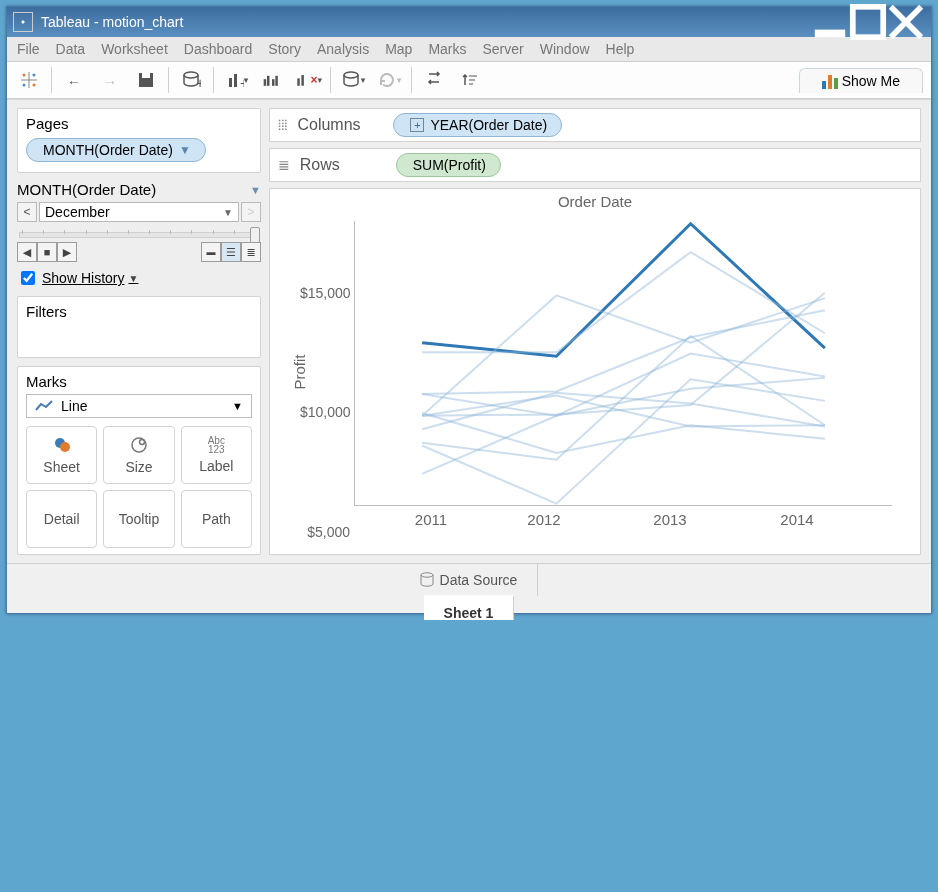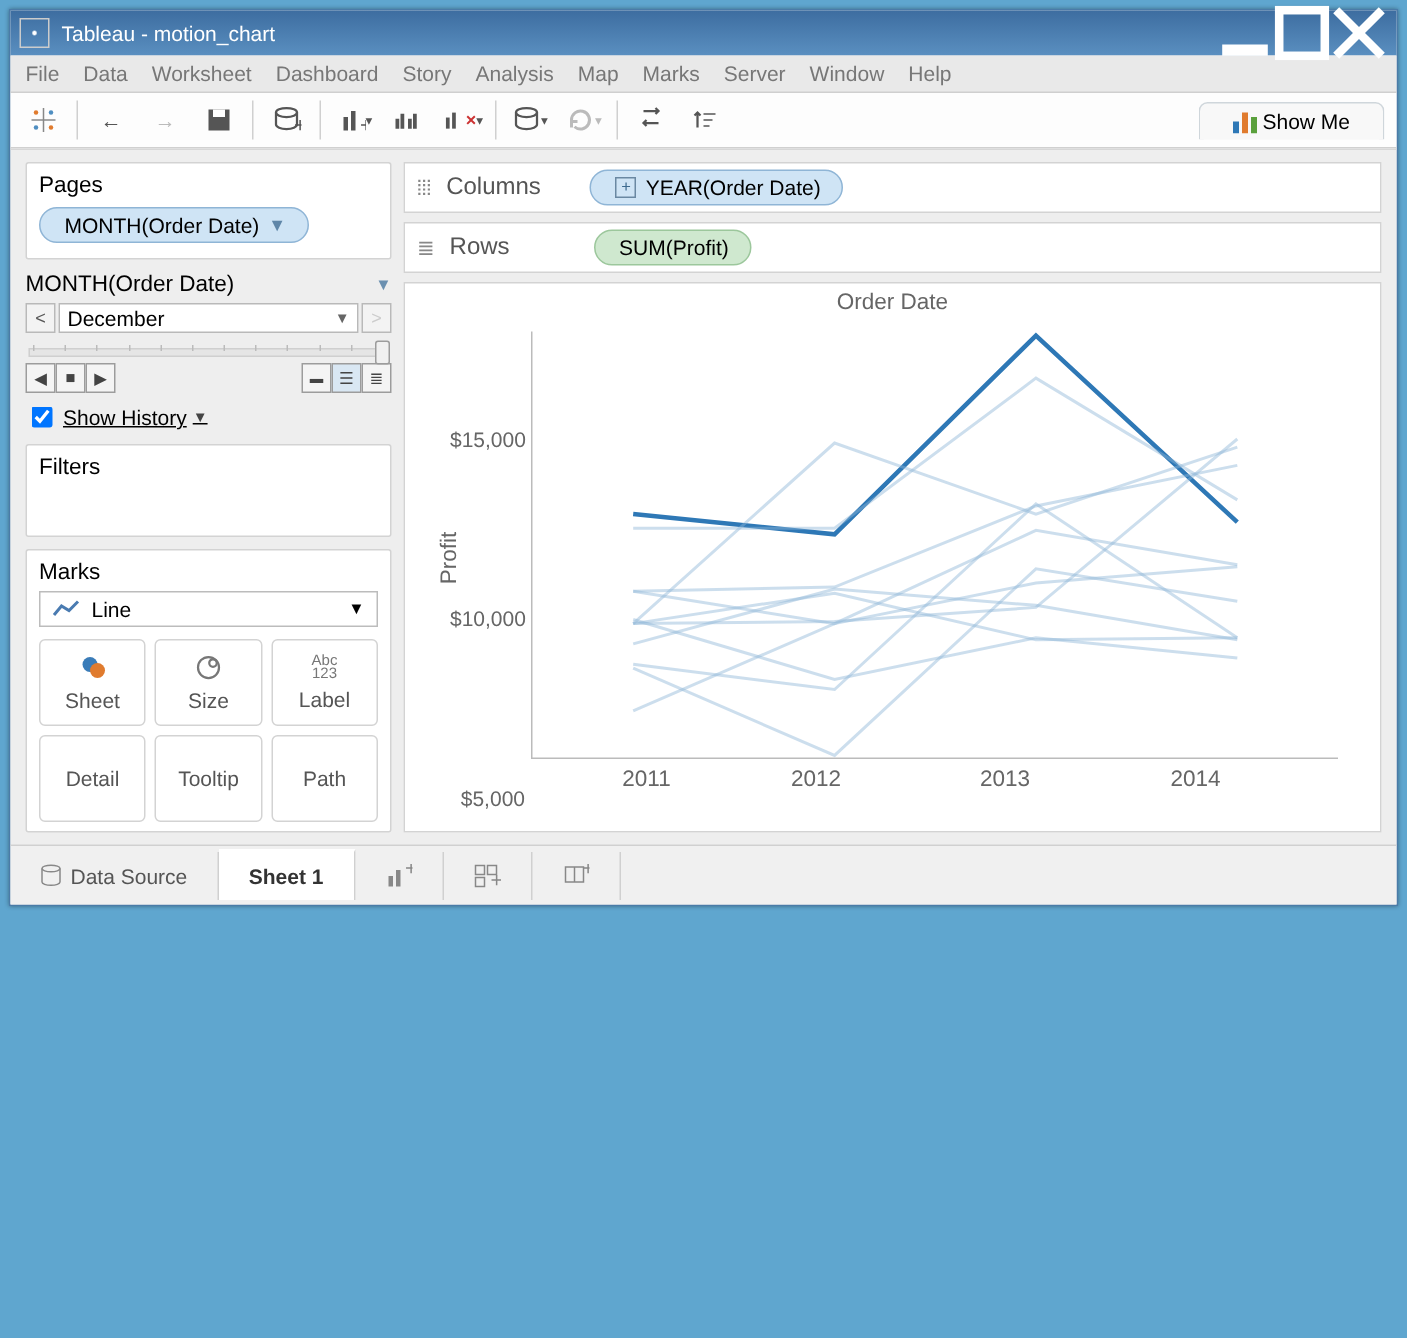--- a/index.html
+++ b/index.html
@@ -50,21 +50,21 @@
   .shelf .shelf-ic{color:#888;}
   .shelf-label{color:#555;min-width:86px;font-size:16px;}
   .canvas{flex:1;background:#fff;border:1px solid #d3d3d3;position:relative;overflow:hidden;}
   .chart-title{text-align:center;color:#666;margin-top:4px;font-size:15px;}
   .plot{position:absolute;left:84px;top:32px;right:28px;bottom:48px;border-left:1px solid #bbb;border-bottom:1px solid #bbb;}
   .plot svg{position:absolute;inset:0;width:100%;height:100%;overflow:visible;}
   .ylabel-rot{position:absolute;left:12px;top:50%;transform:translateY(-50%) rotate(-90deg);color:#666;font-size:15px;}
   .ytick{position:absolute;left:30px;width:50px;text-align:right;color:#666;font-size:14px;transform:translateY(-50%);}
   .xtick{position:absolute;bottom:26px;color:#666;font-size:15px;transform:translateX(-50%);}
   
-  .tabs{background:#f0f0f0;border-top:1px solid #d0d0d0;display:flex;align-items:center;height:40px;}
+  .tabs{background:#f0f0f0;border-top:1px solid #d0d0d0;display:flex;align-items:center;height:50px;flex-direction:column;}
   .tab{padding:8px 20px;border-right:1px solid #d0d0d0;color:#555;display:flex;align-items:center;gap:6px;font-size:16px;}
   .tab.active{background:#fff;border-top:2px solid #fff;margin-top:-1px;font-weight:bold;color:#333;}
   .tab-ic{color:#777;}
 </style>
 </head>
 <body>
 
 <div class="window">
 
   <div class="titlebar">

